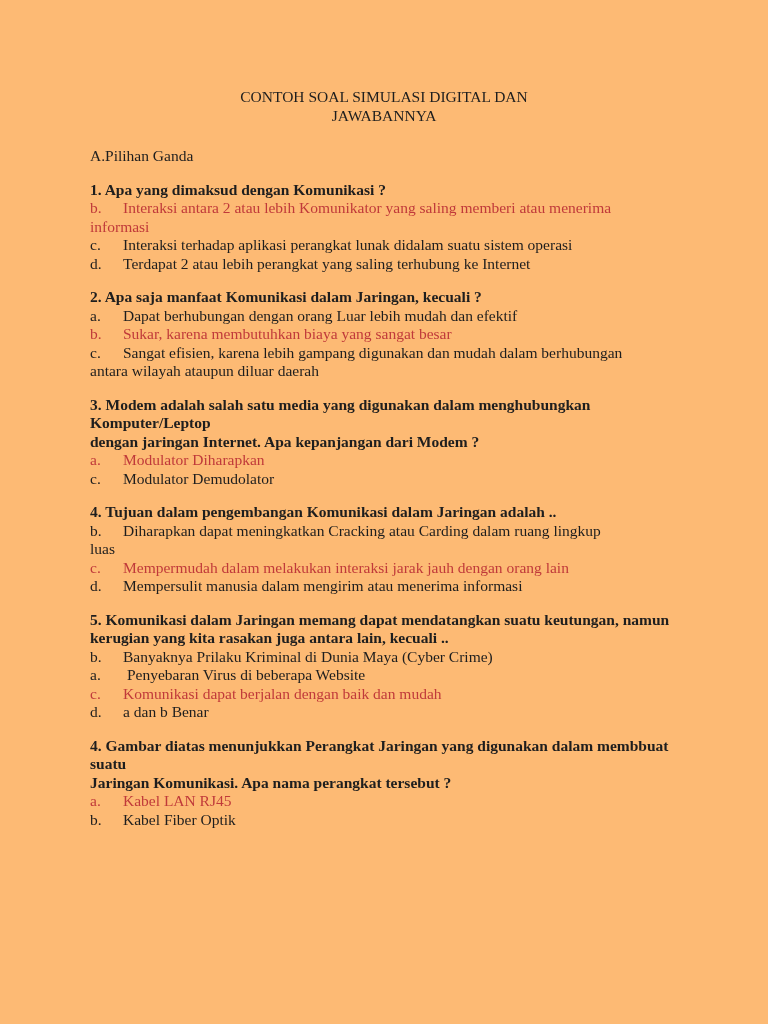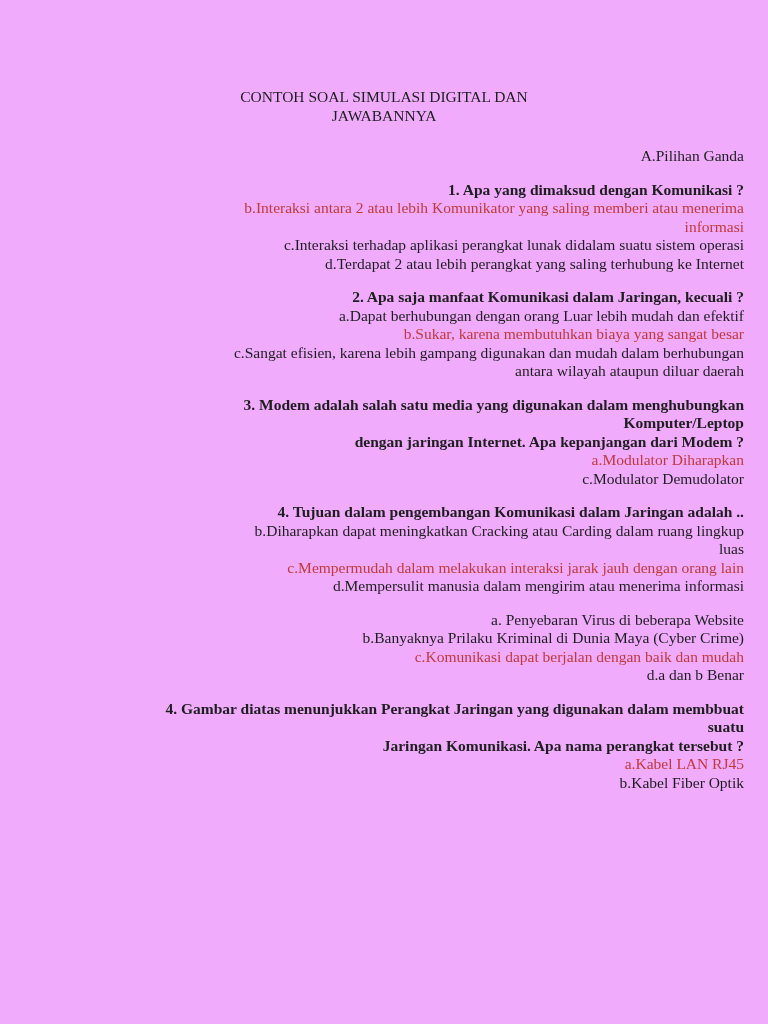--- a/index.html
+++ b/index.html
@@ -13,35 +13,34 @@
     overflow: hidden;
     font-family: "Liberation Serif", "DejaVu Serif", serif;
     font-size: 15.5px;
     line-height: 18.5px;
     color: #1e1e1e;
     -webkit-font-smoothing: antialiased;
   }
   .page {
     width: 768px;
     height: 1024px;
-    background: #f0abfc;
+    background: #fdba74;
     box-sizing: border-box;
     padding-top: 88px;
   }
   .title-block {
     text-align: center;
     padding: 0 60px;
   }
   .title-line {
     white-space: nowrap;
   }
   .content {
     box-sizing: border-box;
     padding: 0 24px 0 90px;
-    text-align: right;
   }
   .section-heading {
     margin-top: 22px;
   }
   .question {
     margin-top: 15px;
   }
   .q-heading {
     font-weight: bold;
     white-space: pre-line;
@@ -51,21 +50,20 @@
   }
   .opt .letter {
     display: inline-block;
     width: 33px;
   }
   .opt .opt-text {
     white-space: pre-line;
   }
   .correct {
     color: var(--highlight, #c03a3a);
-    margin-left: 47px;
   }
 </style>
 </head>
 <body style="color: rgb(30, 30, 30); background: rgb(255, 255, 255);">
 
 <div class="page">
 
   <div class="title-block">
     <div class="title-line">CONTOH SOAL SIMULASI DIGITAL DAN</div>
     <div class="title-line">JAWABANNYA</div>
@@ -101,22 +99,24 @@
 
     <div class="question">
       <div class="q-heading">4. Tujuan dalam pengembangan Komunikasi dalam Jaringan adalah ..</div>
       <p class="opt"><span class="letter">b.</span><span class="opt-text">Diharapkan dapat meningkatkan Cracking atau Carding dalam ruang lingkup
 luas</span></p>
       <p class="opt correct"><span class="letter">c.</span><span class="opt-text">Mempermudah dalam melakukan interaksi jarak jauh dengan orang lain</span></p>
       <p class="opt"><span class="letter">d.</span><span class="opt-text">Mempersulit manusia dalam mengirim atau menerima informasi</span></p>
     </div>
 
     <div class="question">
+      <div class="q-heading">5. Komunikasi dalam Jaringan memang dapat mendatangkan suatu keutungan, namun
+kerugian yang kita rasakan juga antara lain, kecuali ..</div>
+      <p class="opt"><span class="letter">b.</span><span class="opt-text">Banyaknya Prilaku Kriminal di Dunia Maya (Cyber Crime)</span></p>
       <p class="opt"><span class="letter">a.</span><span class="opt-text"> Penyebaran Virus di beberapa Website</span></p>
-      <p class="opt"><span class="letter">b.</span><span class="opt-text">Banyaknya Prilaku Kriminal di Dunia Maya (Cyber Crime)</span></p>
       <p class="opt correct"><span class="letter">c.</span><span class="opt-text">Komunikasi dapat berjalan dengan baik dan mudah</span></p>
       <p class="opt"><span class="letter">d.</span><span class="opt-text">a dan b Benar</span></p>
     </div>
 
     <div class="question">
       <div class="q-heading">4. Gambar diatas menunjukkan Perangkat Jaringan yang digunakan dalam membbuat
 suatu
 Jaringan Komunikasi. Apa nama perangkat tersebut ?</div>
       <p class="opt correct"><span class="letter">a.</span><span class="opt-text">Kabel LAN RJ45</span></p>
       <p class="opt"><span class="letter">b.</span><span class="opt-text">Kabel Fiber Optik</span></p>

